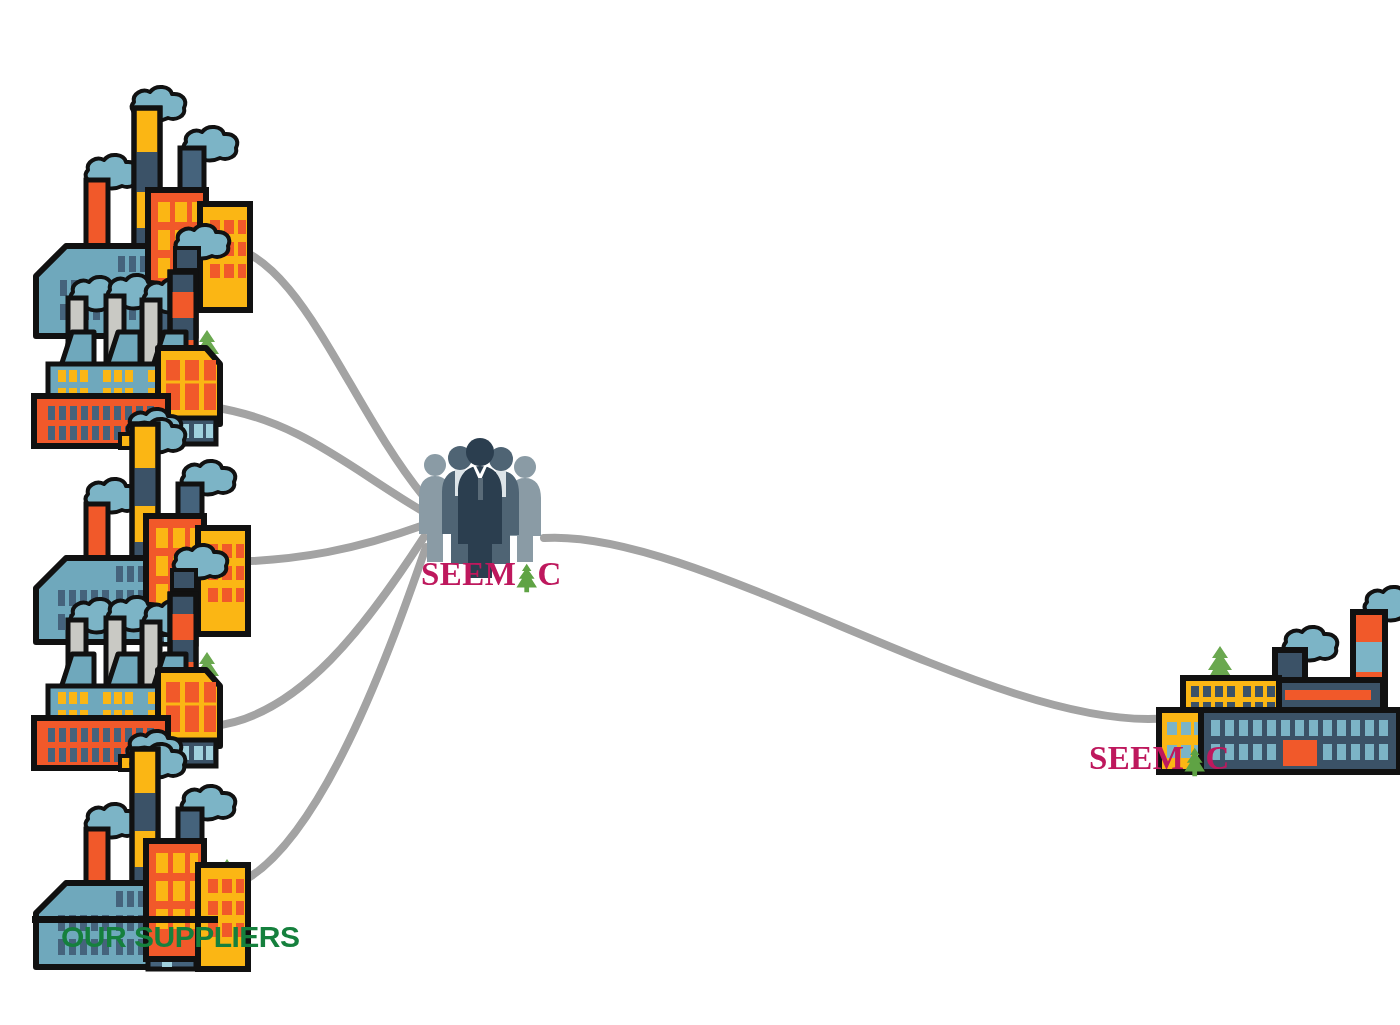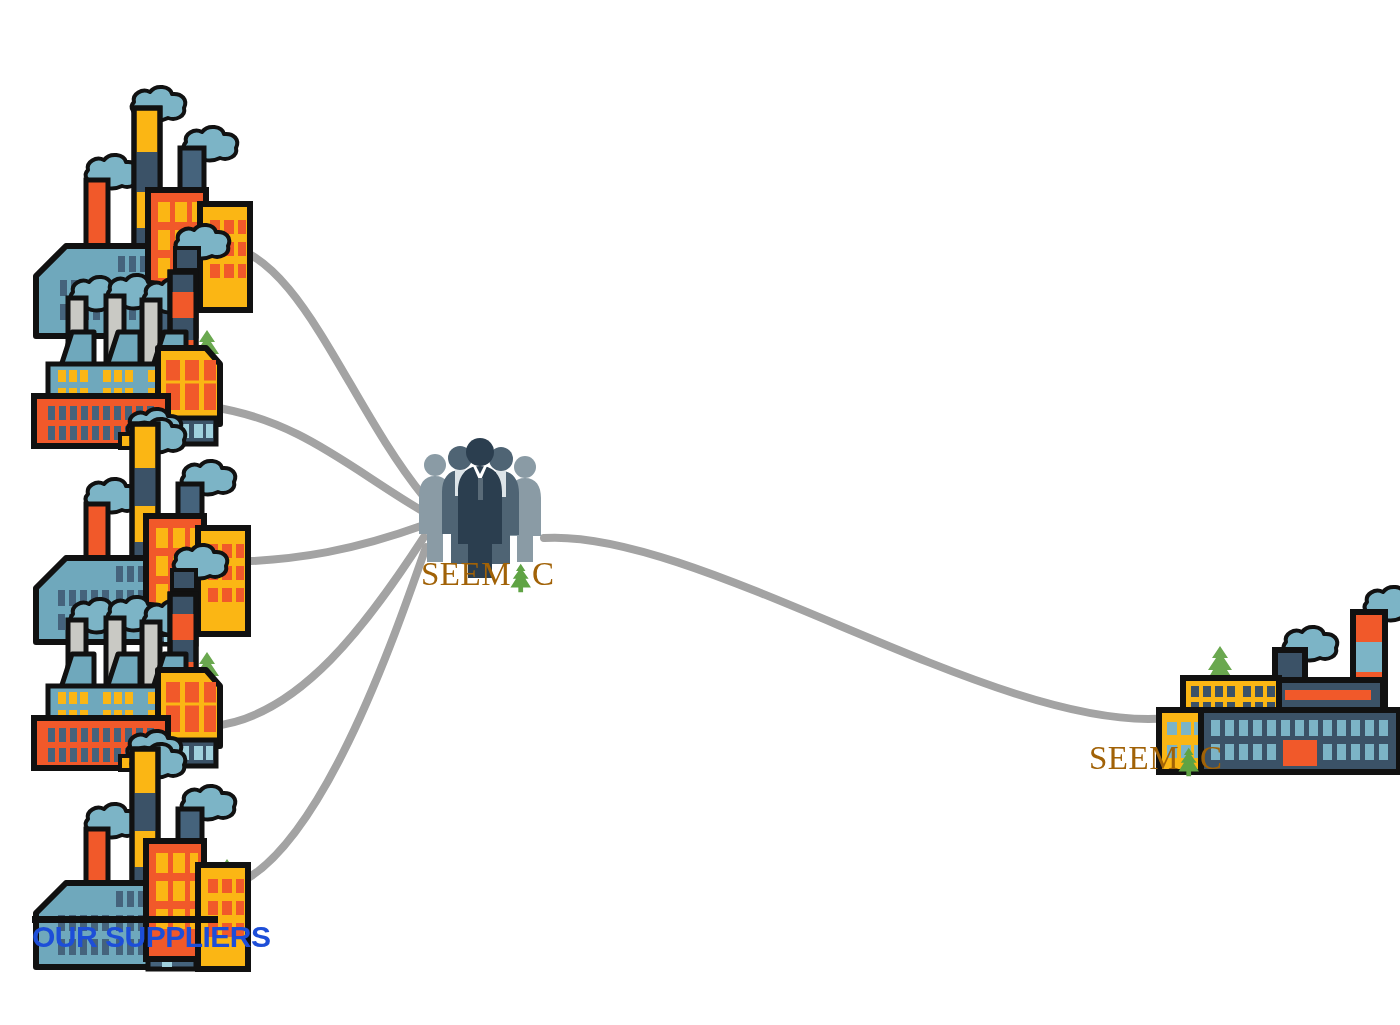--- a/index.html
+++ b/index.html
@@ -7,34 +7,35 @@
   body{
     width:1400px;height:1025px;
     font-family:"Liberation Sans", sans-serif;
     overflow:hidden;position:relative;
   }
   #stage{position:relative;width:1400px;height:1025px;background:#fff;}
   #scene{position:absolute;left:0;top:0;width:1400px;height:1025px;}
   .lbl{position:absolute;}
   .seemac-word{
     font-family:"Liberation Serif", serif;
-    font-weight:normal;
+    font-weight:bold;
     letter-spacing:0.5px;
-    color:#a16207;
+    color:#be185d;
     white-space:nowrap;
     display:inline-block;
   }
   .supplier-label{
     font-family:"Liberation Sans", sans-serif;
     font-weight:bold;
-    color:#1d4ed8;
+    color:#15803d;
     white-space:nowrap;
     transform:scaleX(0.86);
     transform-origin:left center;
     letter-spacing:-0.5px;
+    margin-left:29px;
   }
 </style>
 </head>
 <body>
 
 <div id="stage">
 
   <svg id="scene" viewBox="0 0 1400 1025" xmlns="http://www.w3.org/2000/svg">
 
     <defs>

